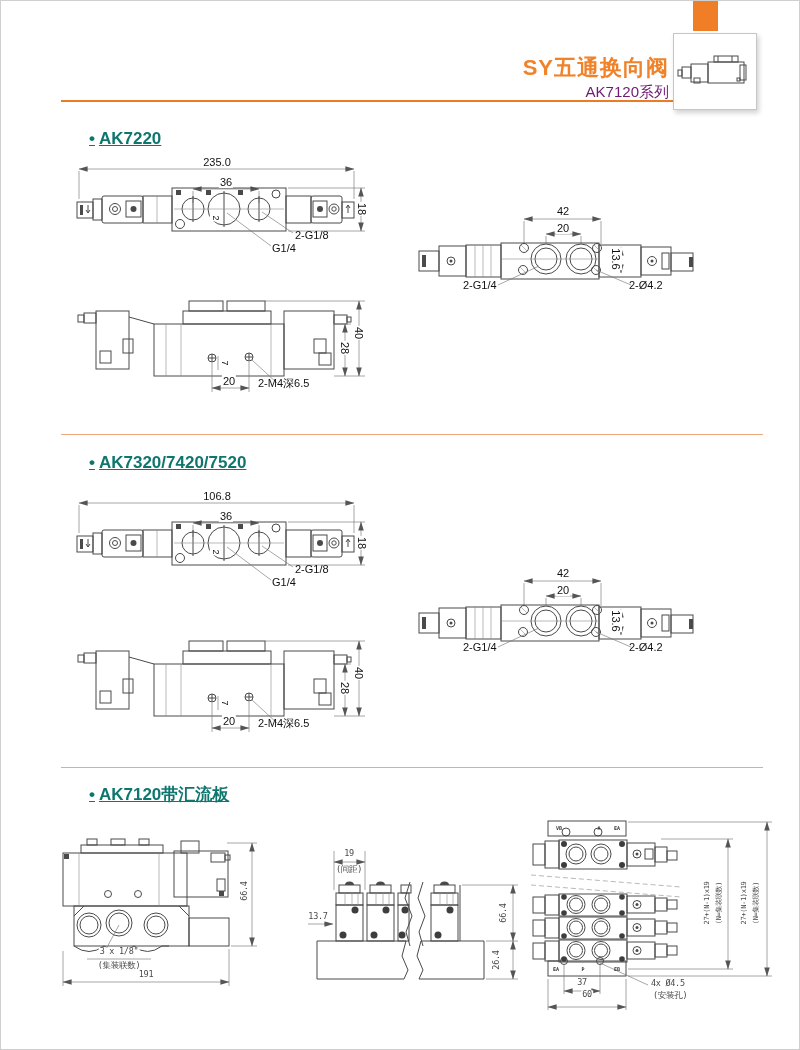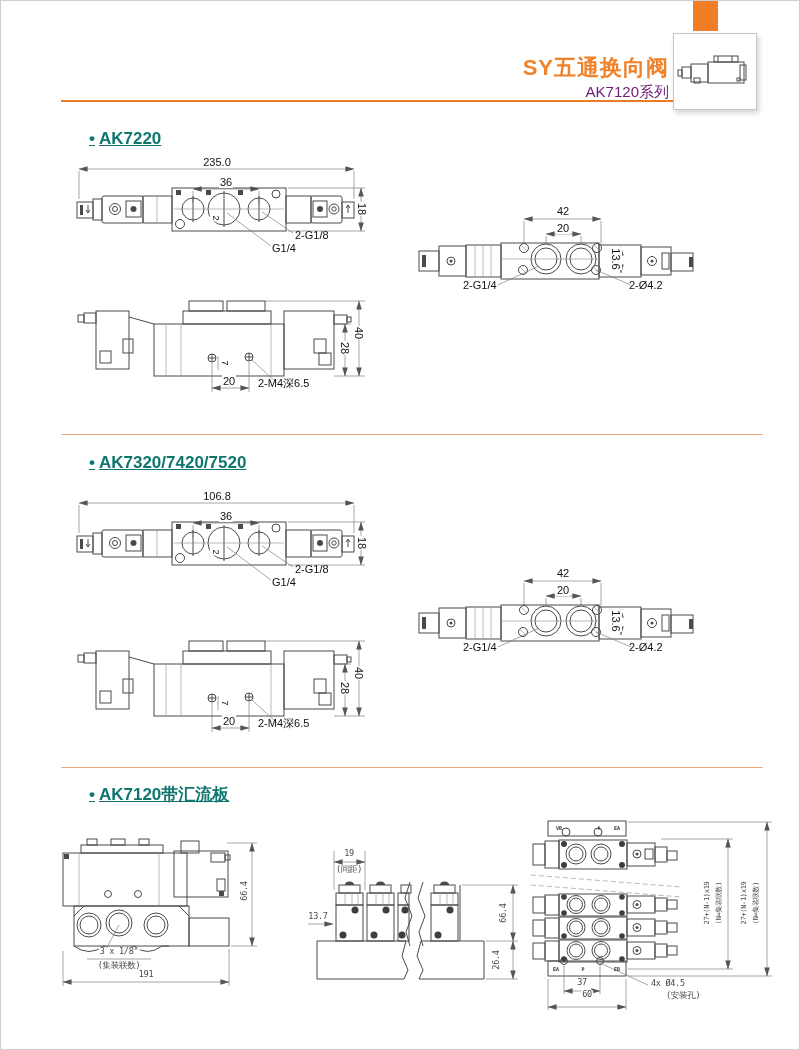--- a/index.html
+++ b/index.html
@@ -589,16 +589,16 @@
     <span class="plbl" style="left:25px; top:156px">EA</span>
     <span class="plbl" style="left:52px; top:156px">P</span>
     <span class="plbl" style="left:86px; top:156px">EB</span>
     <span class="dm vc cadt t7" style="left:177px; top:90px">27+(N-1)x19</span>
     <span class="dm vc cadt t7" style="left:189px; top:90px">(N=集装联数)</span>
     <span class="dm vc cadt t7" style="left:214px; top:90px">27+(N-1)x19</span>
     <span class="dm vc cadt t7" style="left:226px; top:90px">(N=集装联数)</span>
     <span class="dm cadt" style="left:51px; top:170px">37</span>
     <span class="dm cadt" style="left:56px; top:182px">60</span>
     <span class="dm anch cadt" style="left:119px; top:166px">4x Ø4.5</span>
-    <span class="dm anch cadt" style="left:134px; top:178px">(安装孔)</span>
+    <span class="dm anch cadt" style="left:121px; top:178px">(安装孔)</span>
   </div>
 
 </div>
 
 </body></html>

